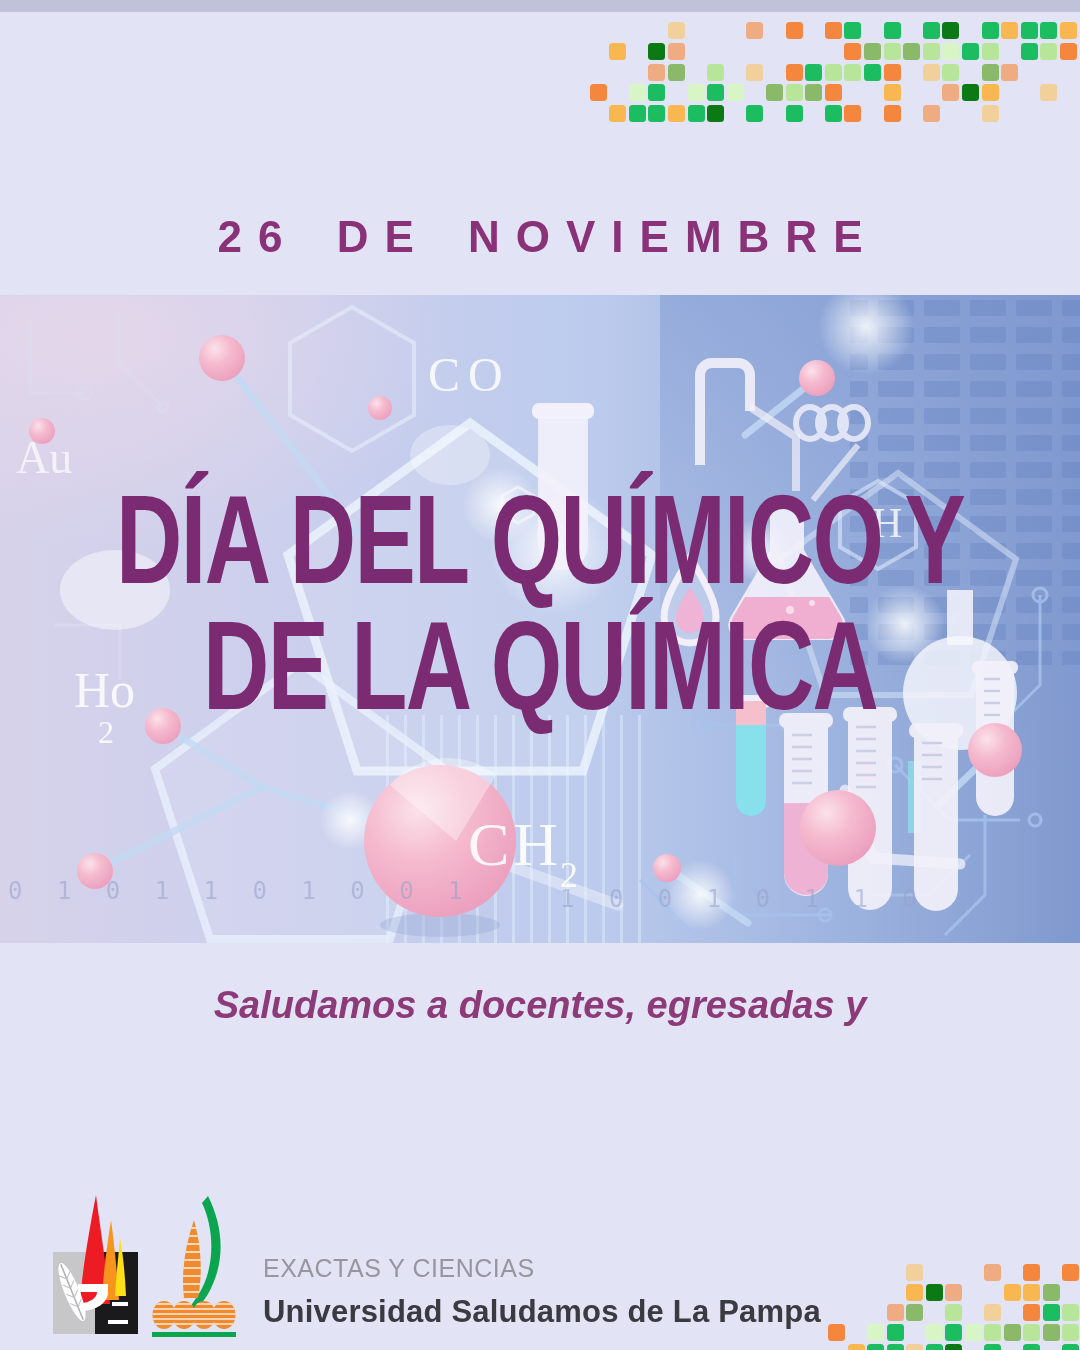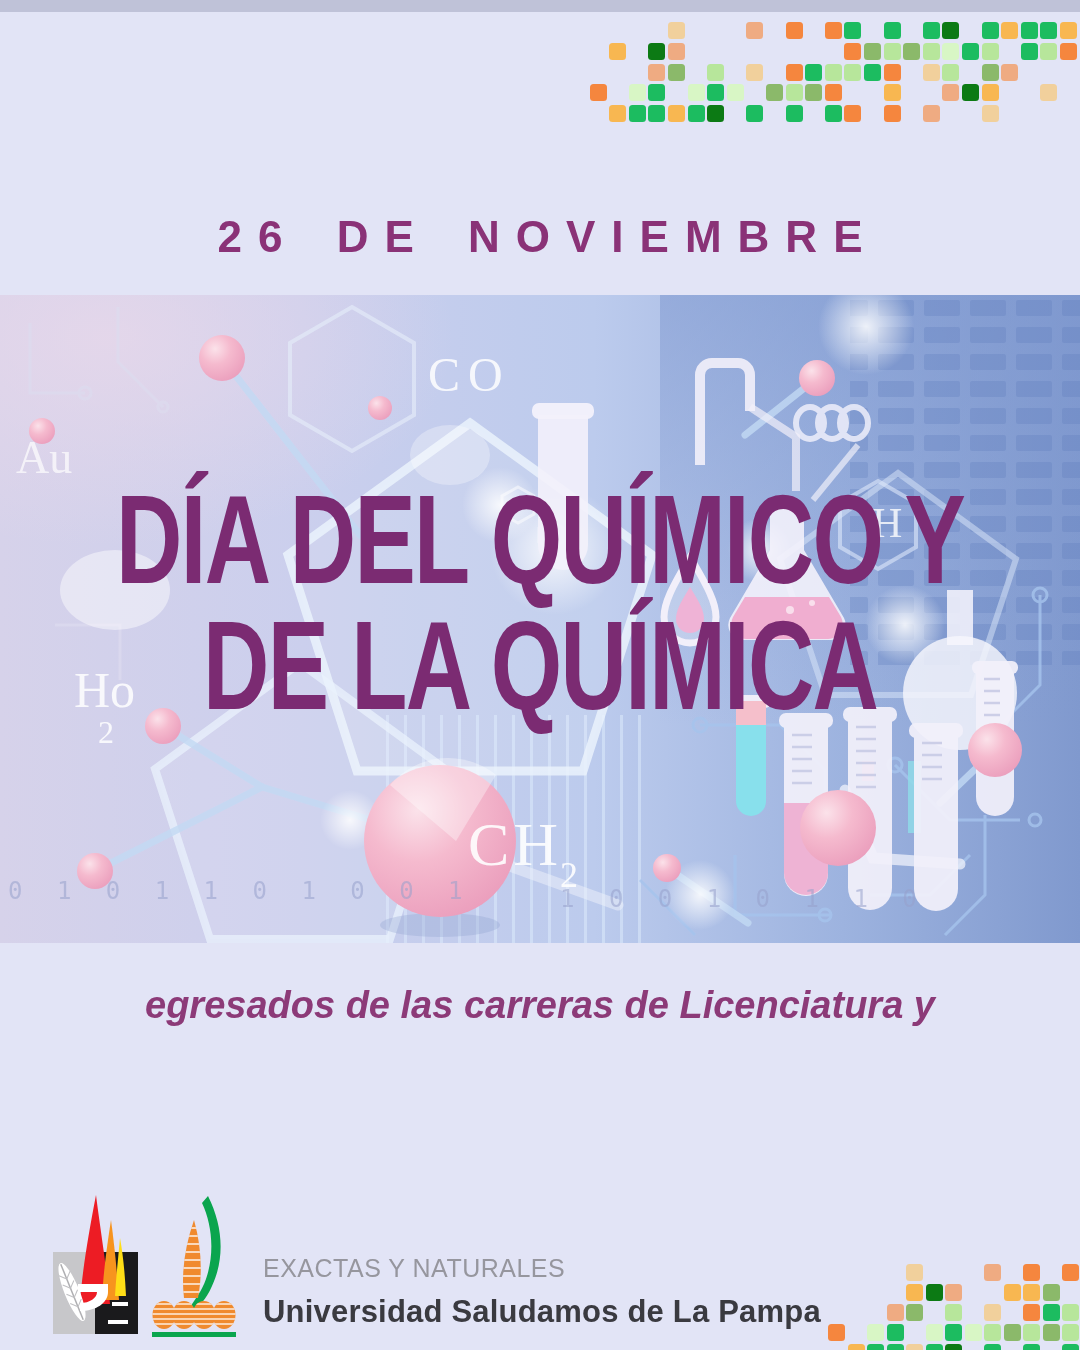--- a/index.html
+++ b/index.html
@@ -314,21 +314,21 @@
       </g>
     </svg>
 
     <div class="title-overlay">
       <div class="title-line">DÍA DEL QUÍMICO Y</div>
       <div class="title-line">DE LA QUÍMICA</div>
     </div>
   </div>
 
   <div class="subtitle">
-    <div>egresados de las carreras de Licenciatura y</div>
+    <div>Saludamos a docentes, egresadas y</div>
   </div>
 
   <svg class="logo-unlpam" viewBox="0 0 90 145">
     <rect x="3" y="60" width="42" height="82" fill="#C7C7CA"></rect>
     <rect x="45" y="60" width="43" height="82" fill="#1A1A1C"></rect>
     <path d="M46,3 C38,45 32,80 30,112 L60,112 C56,70 50,35 46,3 Z" fill="#ED1C24"></path>
     <path d="M61,28 C56,60 53,85 52,108 L69,108 C67,78 64,50 61,28 Z" fill="#F7941E"></path>
     <path d="M70,46 C68,68 66,86 65,104 L76,104 C75,82 73,62 70,46 Z" fill="#FFDE17"></path>
     <g transform="rotate(-22 22 100)">
       <ellipse cx="22" cy="100" rx="7.5" ry="31" fill="#FFFFFF"></ellipse>
@@ -384,21 +384,21 @@
       <line x1="0" y1="112" x2="88" y2="112"></line>
         <line x1="0" y1="117" x2="88" y2="117"></line>
       <line x1="0" y1="122" x2="88" y2="122"></line>
         <line x1="0" y1="127" x2="88" y2="127"></line>
       <line x1="0" y1="132" x2="88" y2="132"></line>
     </g>
     <rect x="0" y="140" width="84" height="5" fill="#0AA54E"></rect>
   </svg>
 
   <div class="footer-text">
-    <div class="faculty-line">EXACTAS Y NATURALES</div>
+    <div class="faculty-line">EXACTAS Y CIENCIAS</div>
     <div class="university-line">Universidad Saludamos de La Pampa</div>
   </div>
 
   <div class="mosaic">
       <div class="mcell" style="left: 906px; top: 1252px; width: 17px; height: 17px; border-radius: 3.5px; background: rgb(241, 208, 156);"></div>
       <div class="mcell" style="left: 984px; top: 1252px; width: 17px; height: 17px; border-radius: 3.5px; background: rgb(239, 171, 130);"></div>
       <div class="mcell" style="left: 1023px; top: 1252px; width: 17px; height: 17px; border-radius: 3.5px; background: rgb(245, 134, 62);"></div>
       <div class="mcell" style="left: 1062px; top: 1252px; width: 17px; height: 17px; border-radius: 3.5px; background: rgb(245, 134, 62);"></div>
       <div class="mcell" style="left: 906px; top: 1272px; width: 17px; height: 17px; border-radius: 3.5px; background: rgb(248, 183, 81);"></div>
       <div class="mcell" style="left: 925.5px; top: 1272px; width: 17px; height: 17px; border-radius: 3.5px; background: rgb(12, 122, 20);"></div>

